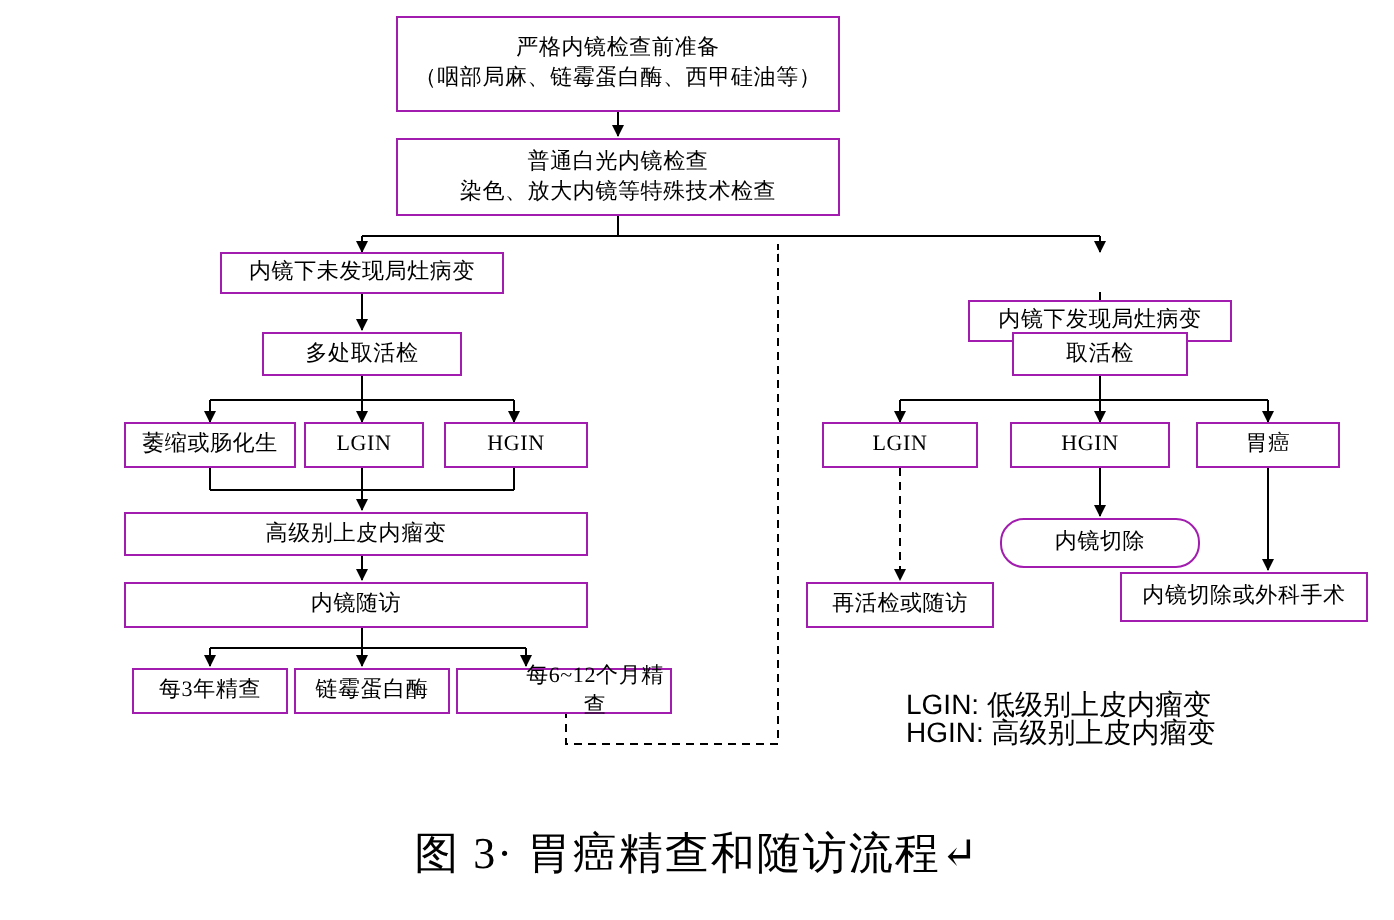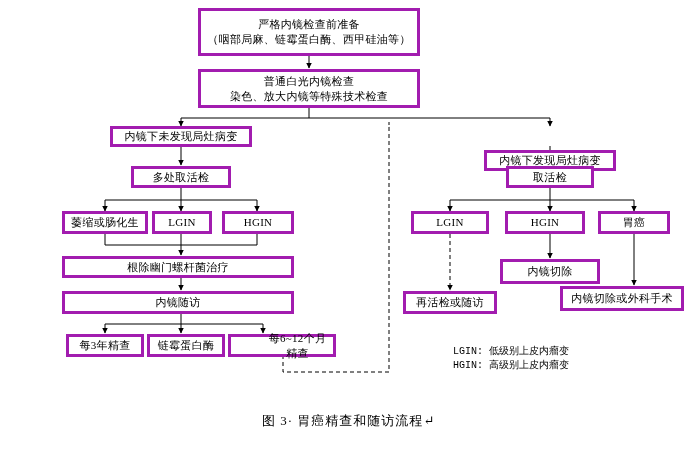--- a/index.html
+++ b/index.html
@@ -16,50 +16,50 @@
     overflow: hidden;
   }
   #diagram {
     position: absolute;
     left: 0; top: 0;
     width: 697px;
     height: 460px;
   }
   .node {
     position: absolute;
-    border: 3px solid #a21caf;
+    border: 1px solid #a21caf;
     background: #ffffff;
     box-sizing: border-box;
     display: flex;
     flex-direction: column;
     align-items: center;
     justify-content: center;
     text-align: center;
     font-size: 11px;
     line-height: 15px;
     font-family: "Liberation Serif", "DejaVu Serif", serif;
     letter-spacing: 0.3px;
     padding: 1px 2px;
   }
   .node .line2 { display: block; }
   .caption {
     position: absolute;
     left: 0;
     top: 412px;
     width: 697px;
     text-align: center;
-    font-size: 13px;
+    font-size: 22px;
     font-family: "Liberation Serif", "DejaVu Serif", serif;
     letter-spacing: 1px;
   }
   .legend {
     position: absolute;
-    font-size: 10px;
+    font-size: 14px;
     line-height: 14px;
-    font-family: Liberation Mono, monospace;
+    font-family: Liberation Sans, sans-serif;
     white-space: nowrap;
   }
   svg.wires {
     position: absolute;
     left: 0; top: 0;
     width: 697px;
     height: 460px;
     pointer-events: none;
   }
 </style>
@@ -173,24 +173,24 @@
 
   <div class="node" style="left:505px; top:211px; width:80px; height:23px;">
     <span>HGIN</span>
   </div>
 
   <div class="node" style="left:598px; top:211px; width:72px; height:23px;">
     <span>胃癌</span>
   </div>
 
   <div class="node" style="left:62px; top:256px; width:232px; height:22px;">
-    <span>根除幽门螺杆菌治疗</span>
-  </div>
-
-  <div class="node" style="left:500px; top:259px; width:100px; height:25px;">
+    <span>高级别上皮内瘤变</span>
+  </div>
+
+  <div class="node" style="left:500px; top:259px; width:100px; height:25px;border-radius:12px;">
     <span>内镜切除</span>
   </div>
 
   <div class="node" style="left:560px; top:286px; width:124px; height:25px;">
     <span>内镜切除或外科手术</span>
   </div>
 
   <div class="node" style="left:62px; top:291px; width:232px; height:23px;">
     <span>内镜随访</span>
   </div>

